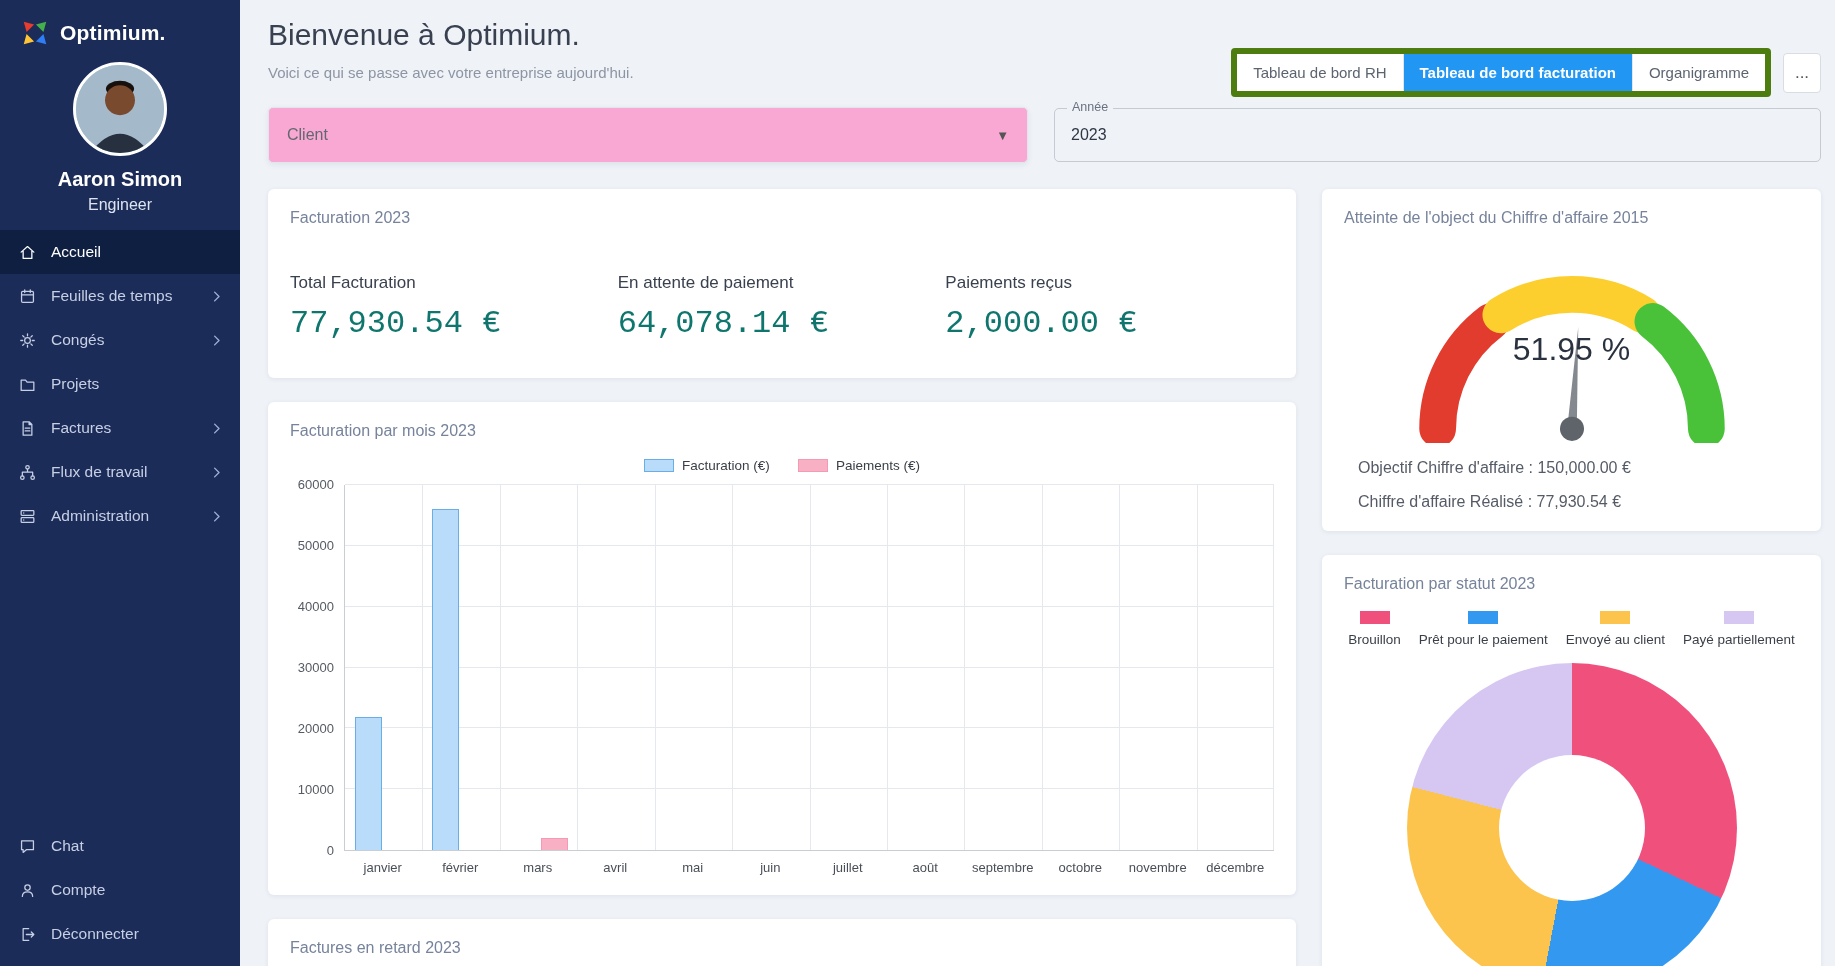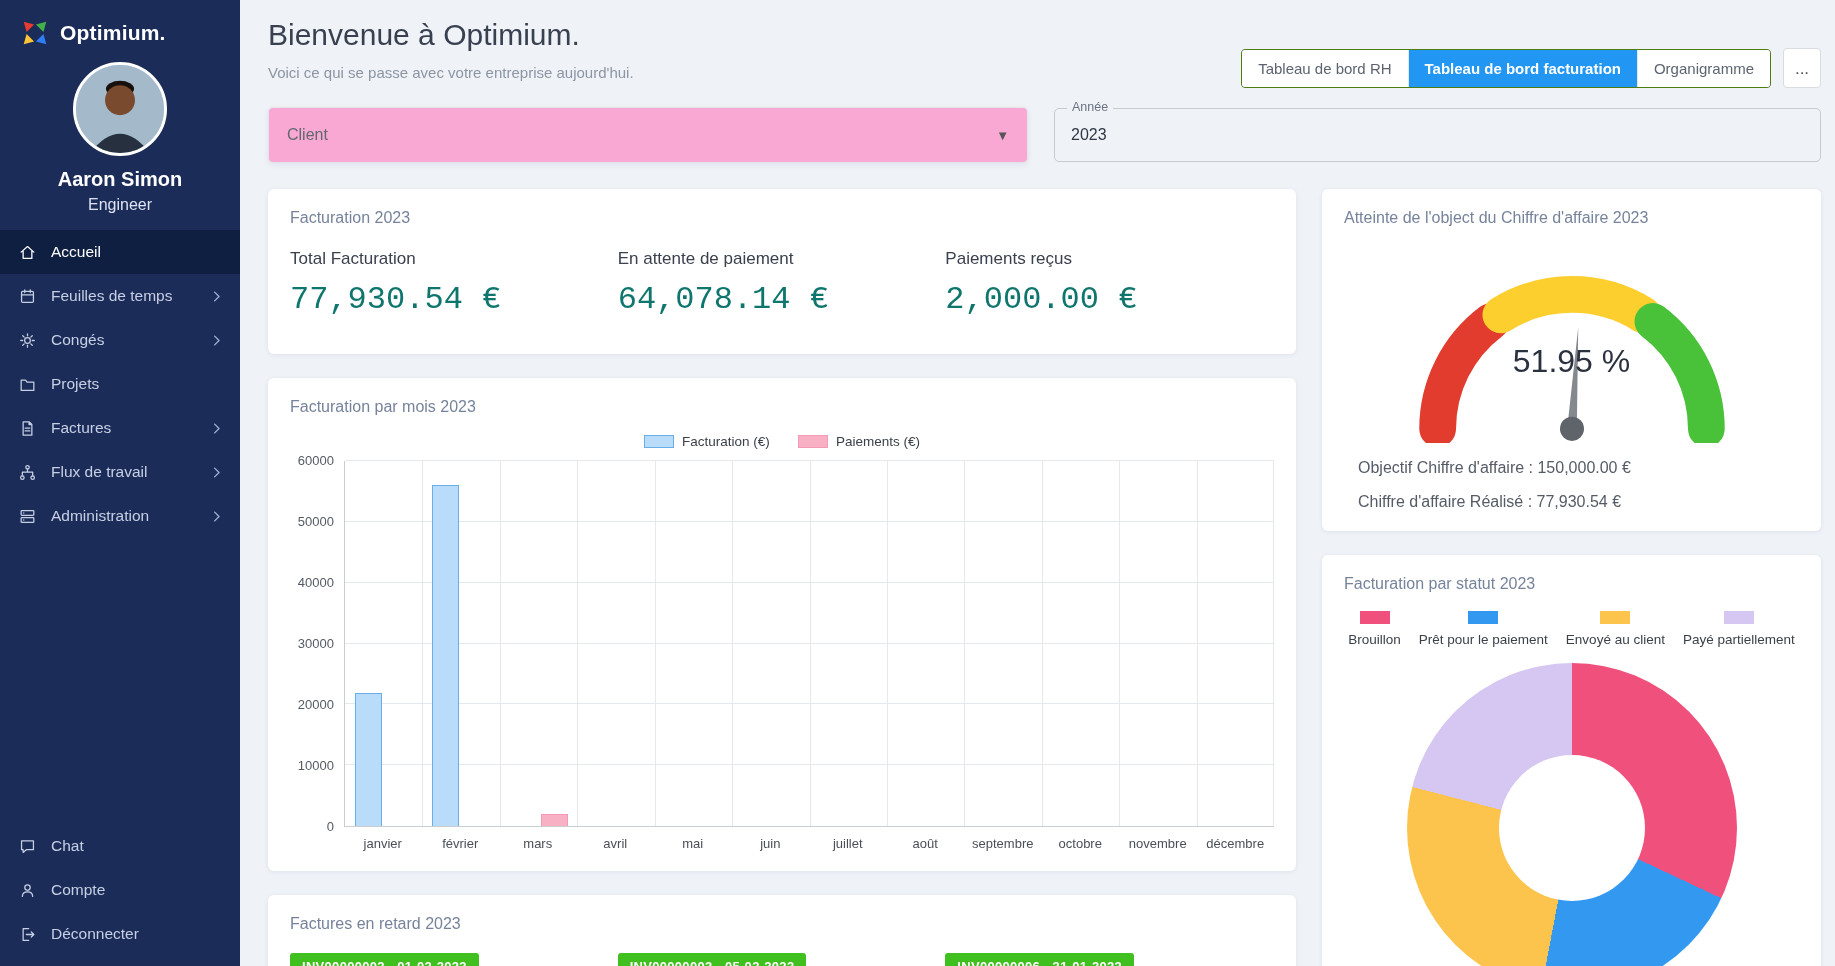--- a/index.html
+++ b/index.html
@@ -34,21 +34,21 @@
   .menu-item svg.ic { width:19px; height:19px; stroke:currentColor; fill:none; stroke-width:1.6; stroke-linecap:round; stroke-linejoin:round; }
   .chev { margin-left:auto; display:flex; align-items:center; color:#9fb0d4; }
   .chev svg { width:15px; height:15px; stroke:currentColor; fill:none; stroke-width:2.2; stroke-linecap:round; stroke-linejoin:round; }
   .menu-spacer { flex:1; }
   
   .main { flex:1; padding:10px 14px 0 28px; height:966px; overflow:hidden; }
   .header-row { display:flex; justify-content:space-between; align-items:flex-start; }
   .page-title { font-size:30px; color:#394050; font-weight:500; margin:8px 0 12px; }
   .page-subtitle { font-size:15px; color:#8d95a3; margin:0 0 26px; }
   .tabs-row { display:flex; align-items:center; gap:12px; margin-top:38px; }
-  .tab-group { display:flex; border:1px solid #4d7c0f; border-radius:4px; overflow:hidden; background:#c4b5fd; }
+  .tab-group { display:flex; border:6px solid #4d7c0f; border-radius:4px; overflow:hidden; background:#c4b5fd; }
   .tab { padding:10px 16px; font-size:15px; color:#5c6470; background:#fff; border:none; border-right:1px solid #e3e7ec; cursor:pointer; font-family:inherit; }
   .tab:last-child { border-right:none; }
   .tab.active { background:#2196f3; color:#fff; font-weight:bold; }
   .more-btn { width:38px; height:40px; border:1px solid #d8dce3; border-radius:4px; background:#fff; font-size:17px; color:#555; cursor:pointer; line-height:1; }
   
   .filters-row { display:flex; gap:26px; margin-bottom:26px; align-items:center; }
   .client-select {
     width:760px; height:56px; background:#f9a8d4;
     border:1px solid #e2e5ea; border-radius:5px;
     display:flex; align-items:center; padding:0 18px;
@@ -60,21 +60,21 @@
   .year-label { position:absolute; top:-9px; left:12px; background:#eff3f8; padding:0 5px; font-size:12.5px; color:#6b7280; }
   .year-input { border:none; background:transparent; width:100%; height:100%; padding:0 16px; font-size:16px; color:#2f3744; outline:none; font-family:inherit; }
   
   .content-grid { display:flex; gap:26px; align-items:flex-start; }
   .col-left { width:1028px; display:flex; flex-direction:column; gap:24px; }
   .col-right { flex:1; display:flex; flex-direction:column; gap:24px; }
   .card { background:#fff; border-radius:6px; box-shadow:0 1px 5px rgba(20,30,60,.08); padding:20px 22px; }
   .card-title { font-size:16px; color:#76839b; margin-bottom:18px; }
   
   .stats-row { display:flex; padding:4px 0 16px; }
-  .stat { width:33.3%; }
+  .stat { width:33.3%;margin-top:24px; }
   .stat-label { font-size:17px; color:#3a414e; margin-bottom:12px; }
   .stat-value { font-size:32px; color:#0f766e;font-family:Liberation Mono, monospace; }
   
   .legend-row { display:flex; justify-content:center; gap:28px; margin:2px 0 12px; }
   .legend-item { display:flex; align-items:center; gap:8px; font-size:13.5px; color:#3a3f48;text-align:right; }
   .legend-swatch { width:30px; height:13px; border:1px solid transparent; }
   .chart-wrap { display:flex; }
   .y-axis { width:54px; position:relative; height:366px; }
   .ytick { position:absolute; right:10px; font-size:13px; color:#555b63; }
   .plot-col { flex:1; display:flex; flex-direction:column; }
@@ -88,21 +88,21 @@
   .badges-row { display:flex; padding:2px 0 26px; }
   .badge-col { width:33.3%; }
   .badge {
     display:inline-block; background:#3fc01f; color:#fff;
     font-size:13px; font-weight:bold; letter-spacing:.3px;
     padding:6px 12px; border-radius:3px; cursor:pointer;
   }
   
   .gauge-box { position:relative; width:340px; margin:4px auto 2px; }
   .gauge-box svg { display:block; width:340px; height:198px; }
-  .gauge-percent { position:absolute; left:0; right:0; top:98px; text-align:center; font-size:32px; color:#2b323f; }
+  .gauge-percent { position:absolute; left:0; right:0; top:86px; text-align:center; font-size:32px; color:#2b323f; }
   .gauge-line { font-size:16px; color:#555b66; margin:16px 0 0 14px; }
   
   .status-legend { display:flex; flex-wrap:wrap; justify-content:center; column-gap:18px; row-gap:8px; margin-bottom:16px; }
   .status-legend .legend-item { font-size:13.5px;flex-direction:column; }
   .donut { width:330px; height:330px; border-radius:50%; margin:14px auto 0; position:relative; }
   .donut::after { content:""; position:absolute; inset:92px; background:#fff; border-radius:50%; }
 </style>
 </head>
 <body>
 
@@ -378,21 +378,21 @@
             <span class="badge">INV00000006 - 31-01-2023</span>
           </div>
         </div>
       </section>
 
     </div>
 
     <div class="col-right">
 
       <section class="card">
-        <div class="card-title">Atteinte de l'object du Chiffre d'affaire 2023</div>
+        <div class="card-title">Atteinte de l'object du Chiffre d'affaire 2015</div>
         <div class="gauge-box">
           <svg viewBox="0 0 240 140">
             <path d="M 25 130 A 95 95 0 0 1 62.8 54.1" fill="none" stroke-width="26" stroke-linecap="round" stroke="#e23c2e"></path>
             <path d="M 69.7 49.4 A 95 95 0 0 1 170.3 49.4" fill="none" stroke-width="26" stroke-linecap="round" stroke="#fccf2f"></path>
             <path d="M 177.2 54.1 A 95 95 0 0 1 215 130" fill="none" stroke-width="26" stroke-linecap="round" stroke="#49c23a"></path>
             <g transform="rotate(3.5100000000000193 120 130)">
               <polygon points="116.6,130 123.4,130 120,58" fill="#84888f"></polygon>
             </g>
             <circle cx="120" cy="130" r="8.5" fill="#5f646b"></circle>
           </svg>

